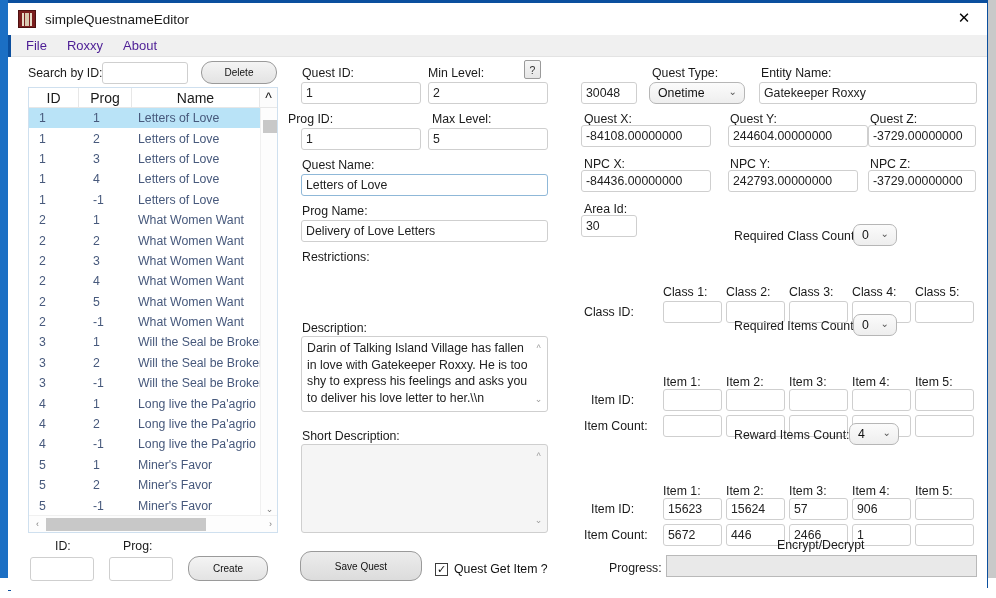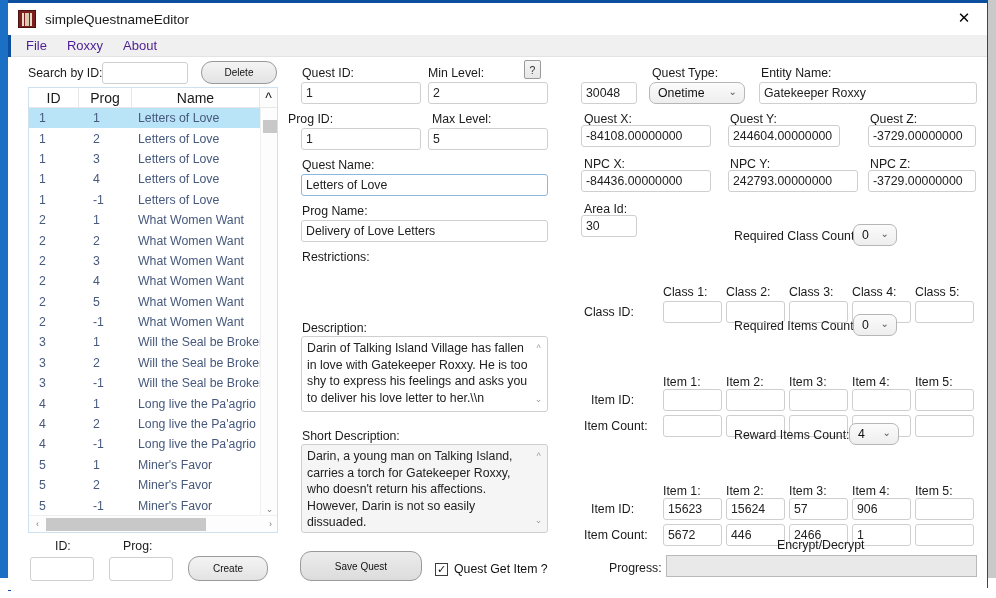--- a/index.html
+++ b/index.html
@@ -418,21 +418,20 @@
       <div class="ta" style="left:293px; top:279px; width:247px; height:76px; padding-right:18px;">
         <span>Darin of Talking Island Village has fallen in love with Gatekeeper Roxxy. He is too shy to express his feelings and asks you to deliver his love letter to her.\\n</span>
         <span class="sb">
             <span>^</span>
             <span>⌄</span>
           </span>
       </div>
 
       <div class="lbl" style="left:294px; top:372px;">Short Description:</div>
       <div class="ta gray" style="left:293px; top:387px; width:247px; height:89px; padding-right:18px;">
-        <span>Darin, a young man on Talking Island, carries a torch for Gatekeeper Roxxy, who doesn't return his affections. However, Darin is not so easily dissuaded.</span>
         <span class="sb">
             <span>^</span>
             <span>⌄</span>
           </span>
       </div>
 
       <div class="btn" style="left:292px; top:494px; width:122px; height:30px; background:linear-gradient(#ececec,#dcdcdc);">Save Quest</div>
 
       <div class="checkbox-wrap" style="left:427px; top:505px;">
         <span class="cb">✓</span>
@@ -447,21 +446,21 @@
         <span>Onetime</span>
         <span class="arr">⌄</span>
       </div>
 
       <div class="lbl" style="left:753px; top:9px;">Entity Name:</div>
       <div class="tf" style="left:751px; top:25px; width:218px;">Gatekeeper Roxxy</div>
 
       <div class="lbl" style="left:576px; top:55px;">Quest X:</div>
       <div class="tf" style="left:573px; top:68px; width:130px;">-84108.00000000</div>
       <div class="lbl" style="left:722px; top:55px;">Quest Y:</div>
-      <div class="tf" style="left:720px; top:68px; width:112px;">244604.00000000</div>
+      <div class="tf" style="left:720px; top:68px; width:140px;">244604.00000000</div>
       <div class="lbl" style="left:862px; top:55px;">Quest Z:</div>
       <div class="tf" style="left:860px; top:68px; width:108px;">-3729.00000000</div>
 
       <div class="lbl" style="left:576px; top:100px;text-align:right;">NPC X:</div>
       <div class="tf" style="left:573px; top:113px; width:130px;">-84436.00000000</div>
       <div class="lbl" style="left:722px; top:100px;">NPC Y:</div>
       <div class="tf" style="left:720px; top:113px; width:130px;">242793.00000000</div>
       <div class="lbl" style="left:862px; top:100px;">NPC Z:</div>
       <div class="tf" style="left:860px; top:113px; width:108px;">-3729.00000000</div>
 

